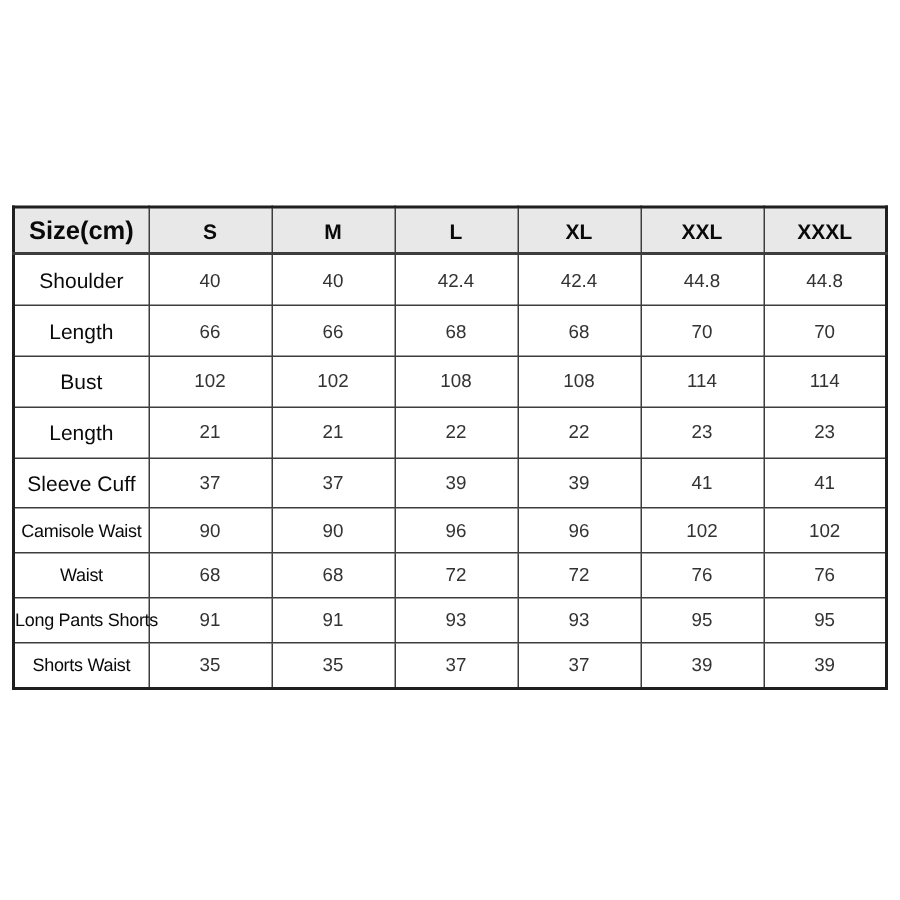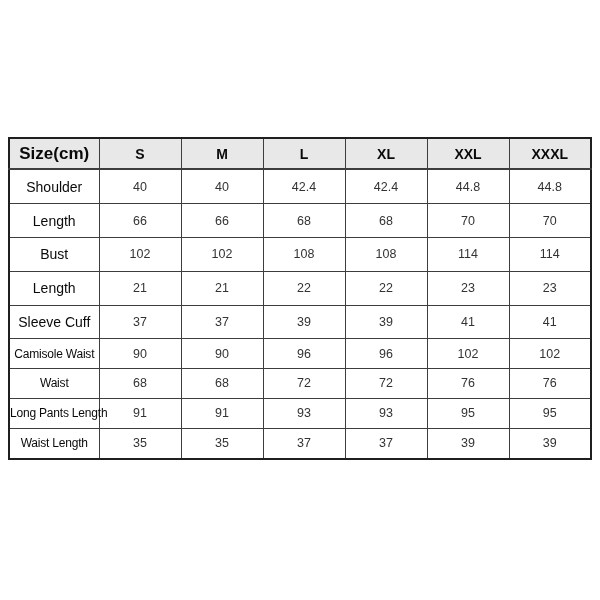--- a/index.html
+++ b/index.html
@@ -152,30 +152,30 @@
           <tr>
             <td class="label">Waist</td>
             <td class="value">68</td>
             <td class="value">68</td>
             <td class="value">72</td>
             <td class="value">72</td>
             <td class="value">76</td>
             <td class="value">76</td>
           </tr>
           <tr>
-            <td class="label">Long Pants Length</td>
+            <td class="label">Long Pants Shorts</td>
             <td class="value">91</td>
             <td class="value">91</td>
             <td class="value">93</td>
             <td class="value">93</td>
             <td class="value">95</td>
             <td class="value">95</td>
           </tr>
           <tr>
-            <td class="label">Waist Length</td>
+            <td class="label">Shorts Waist</td>
             <td class="value">35</td>
             <td class="value">35</td>
             <td class="value">37</td>
             <td class="value">37</td>
             <td class="value">39</td>
             <td class="value">39</td>
           </tr>
         </tbody>
     </table>
   </div>

